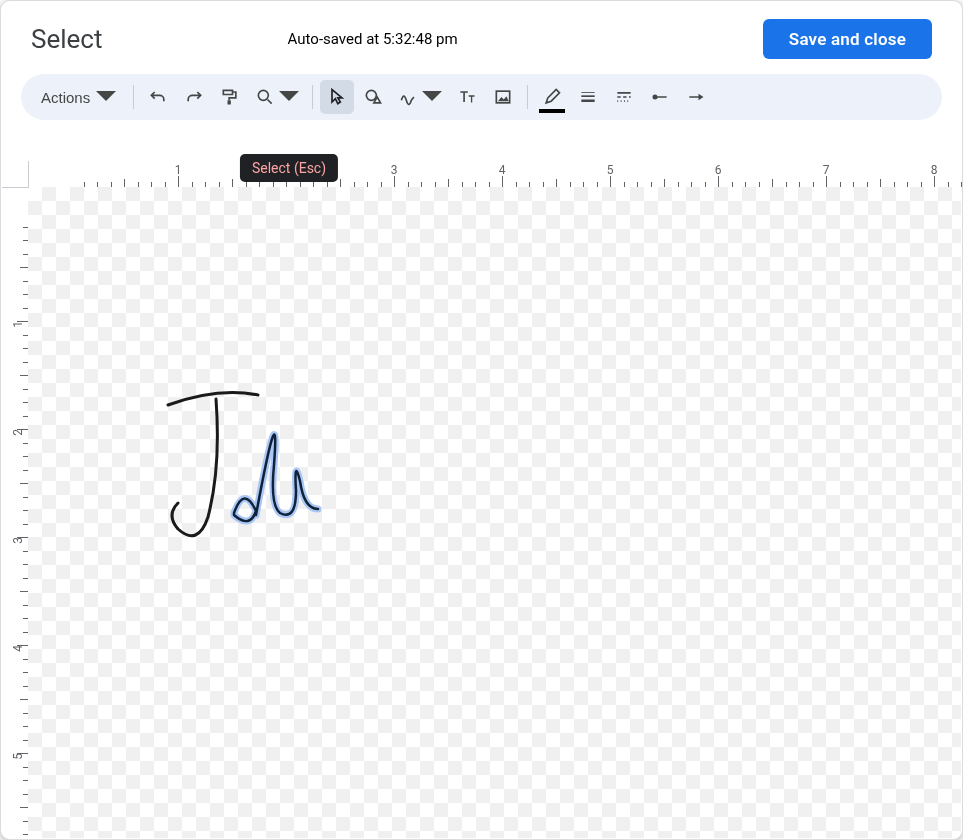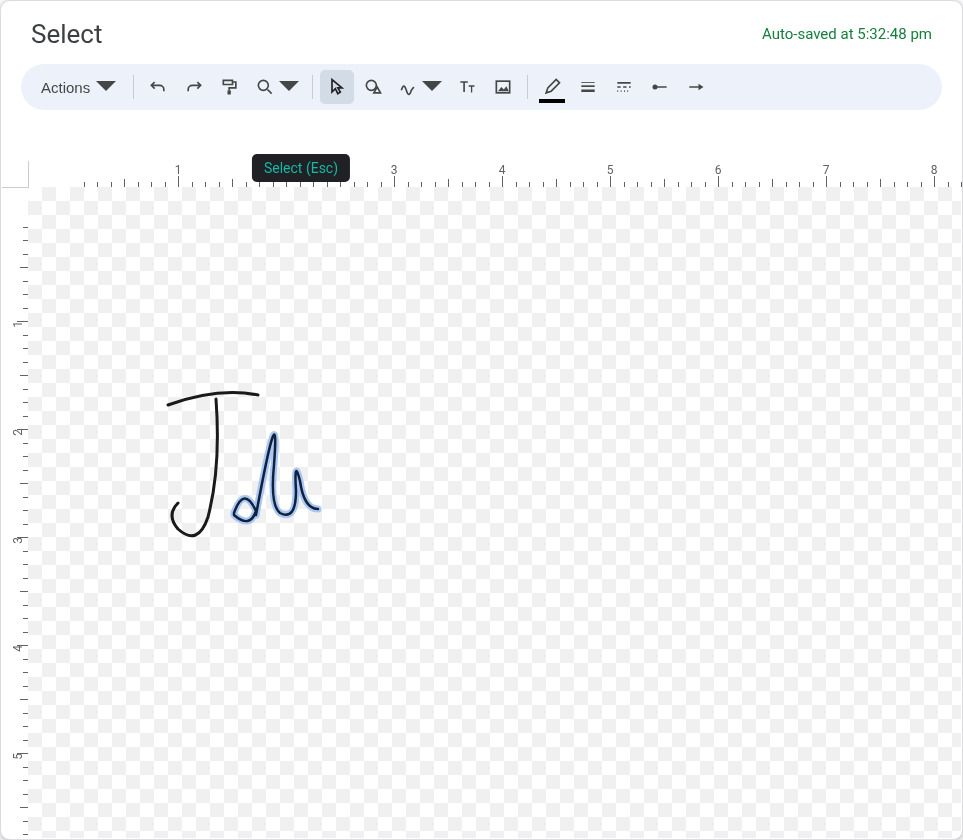--- a/index.html
+++ b/index.html
@@ -31,21 +31,21 @@
     justify-content: space-between;
     padding: 18px 30px 12px 30px;
   }
   .title {
     font-size: 26px;
     color: #3c4043;
     font-weight: 400;
   }
   .autosave {
     font-size: 15px;
-    color: #15803d;
+    color: #000000;
     margin-left: -120px;
   }
   .save-btn {
     background: #1a73e8;
     color: #fff;
     border: none;
     border-radius: 6px;
     padding: 10px 26px;
     font-size: 17px;
     font-weight: 600;
@@ -106,24 +106,24 @@
     bottom:1px;
     left:4px; right:4px;
     height:4px;
     background:#000;
   }
 
   
   .tooltip {
     position: absolute;
     top: 153px;
-    left: 300px;
+    left: 288px;
     transform: translateX(-50%);
     background: #202124;
-    color: #14b8a6;
+    color: #fca5a5;
     padding: 6px 12px;
     font-size: 14px;
     border-radius: 5px;
     white-space: nowrap;
     z-index: 10;
   }
 
   
   .canvas-area {
     position: absolute;
@@ -198,20 +198,21 @@
   }
 </style>
 </head>
 <body>
 
 <div class="dialog">
 
   <div class="header">
     <div class="title">Select</div>
     <div class="autosave">Auto-saved at 5:32:48 pm</div>
+    <button class="save-btn">Save and close</button>
   </div>
 
   <div class="toolbar-wrap">
     <div class="toolbar">
 
       <button class="tbtn actions-btn">
         <span>Actions</span>
         <svg class="drop-caret" viewBox="0 0 10 6" width="10" height="6">
             <path d="M0 0 L5 5 L10 0 Z" fill="#444746"></path>
           </svg>

